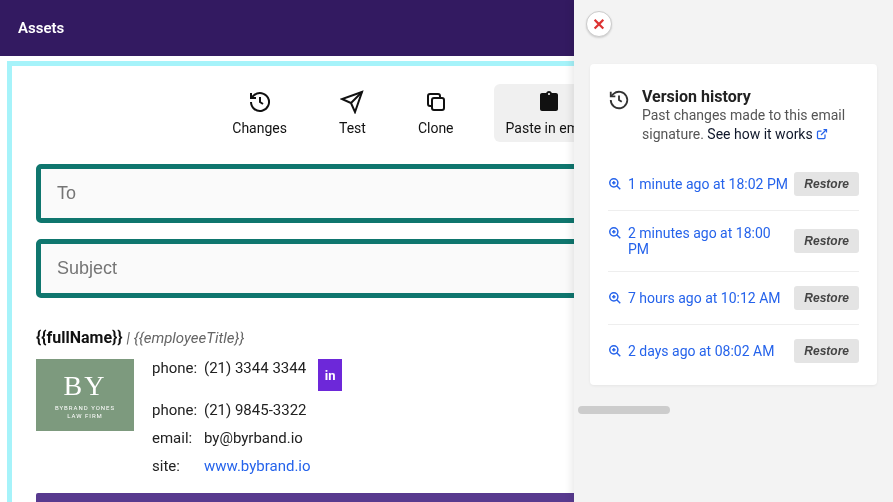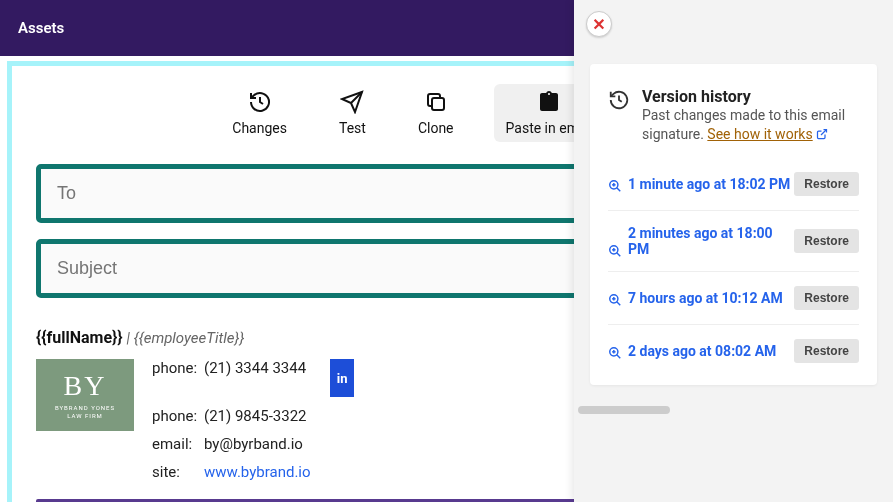--- a/index.html
+++ b/index.html
@@ -141,29 +141,29 @@
       gap: 6px;
     }
     .sig-label {
       min-width: 46px;
     }
     .sig-link {
       color: #2563eb;
     }
     .linkedin-badge {
       width: 24px;
-      height: 38px;
-      background: #1d4ed8;
+      height: 32px;
+      background: #6d28d9;
       color: #fff;
       display: inline-flex;
       align-items: center;
       justify-content: center;
       font-size: 13px;
       font-weight: 700;
-      margin-left: 18px;
+      margin-left: 6px;
       vertical-align: middle;
     }
     .address-bar {
       margin-top: 18px;
       background: #583a8f;
       color: #fff;
       border-radius: 2px;
       padding: 14px;
       text-align: center;
       font-family: Georgia, serif;
@@ -232,65 +232,64 @@
       font-size: 16px;
       font-weight: 700;
       color: #222;
     }
     .panel-desc {
       font-size: 14px;
       color: #555;
       line-height: 1.35;
     }
     .panel-link {
-      color: #a16207;
-      text-decoration: underline;
+      color: #0f172a;
     }
     .ext-icon {
       display: inline-block;
       width: 12px;
       height: 12px;
       margin-left: 3px;
       vertical-align: -1px;
     }
     .history-row {
       display: flex;
       justify-content: space-between;
       align-items: center;
       padding: 14px 0;
       border-bottom: 1px solid #eee;
     }
     .history-row:last-child {
       border-bottom: none;
     }
     .history-left {
       display: flex;
-      align-items: flex-end;
+      align-items: flex-start;
       gap: 6px;
-      font-weight: bold;
     }
     .mag-icon {
       width: 14px;
       height: 14px;
       flex-shrink: 0;
     }
     .history-time {
       font-size: 14px;
       color: #2563eb;
       cursor: pointer;
     }
     .restore-btn {
       background: #e4e4e4;
       border: none;
       border-radius: 3px;
       padding: 5px 10px;
       font-size: 12px;
       font-weight: 600;
       color: #444;
       cursor: pointer;
+      font-style: italic;
     }
     .scrollbar-mock {
       position: absolute;
       bottom: 88px;
       left: 4px;
       right: 14px;
       height: 8px;
     }
     .scrollbar-thumb {
       height: 8px;

